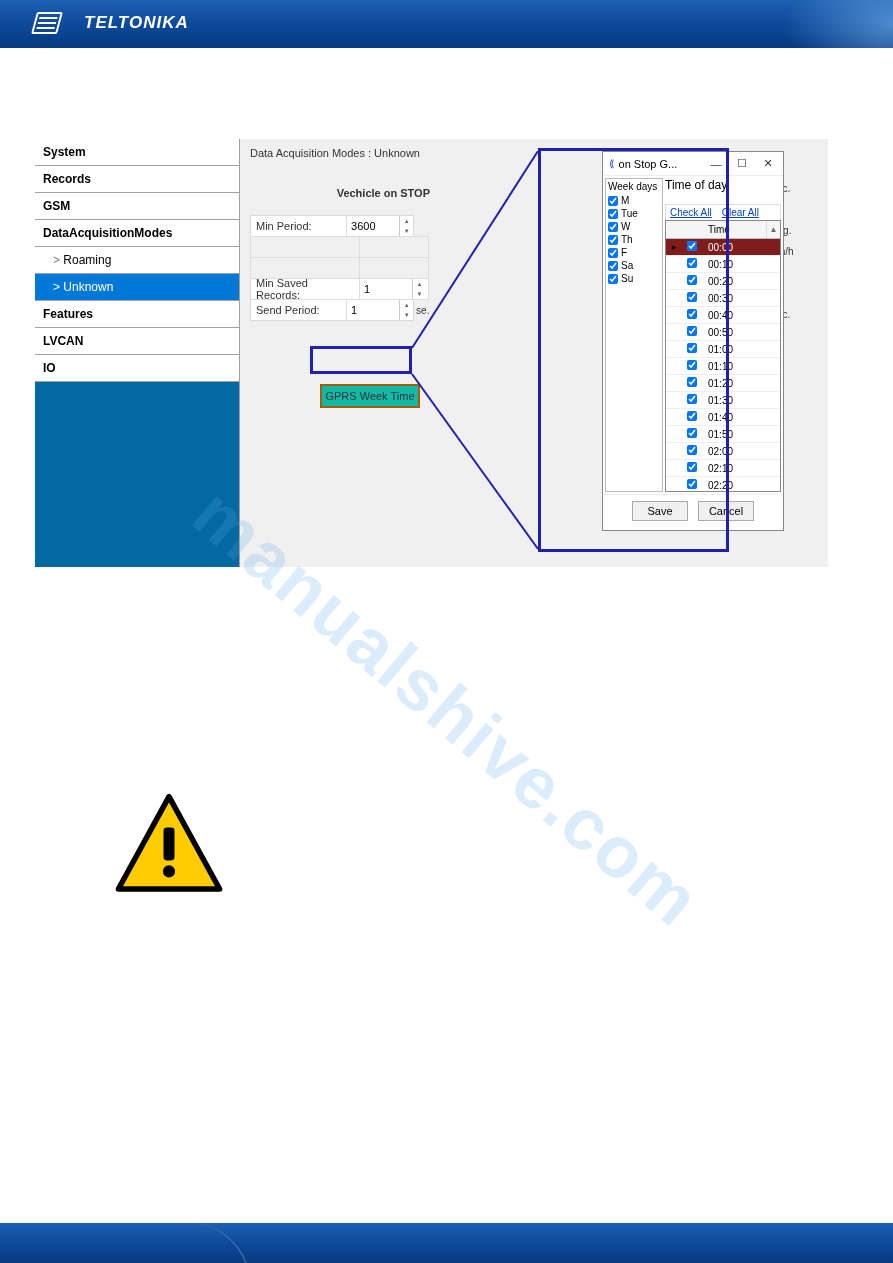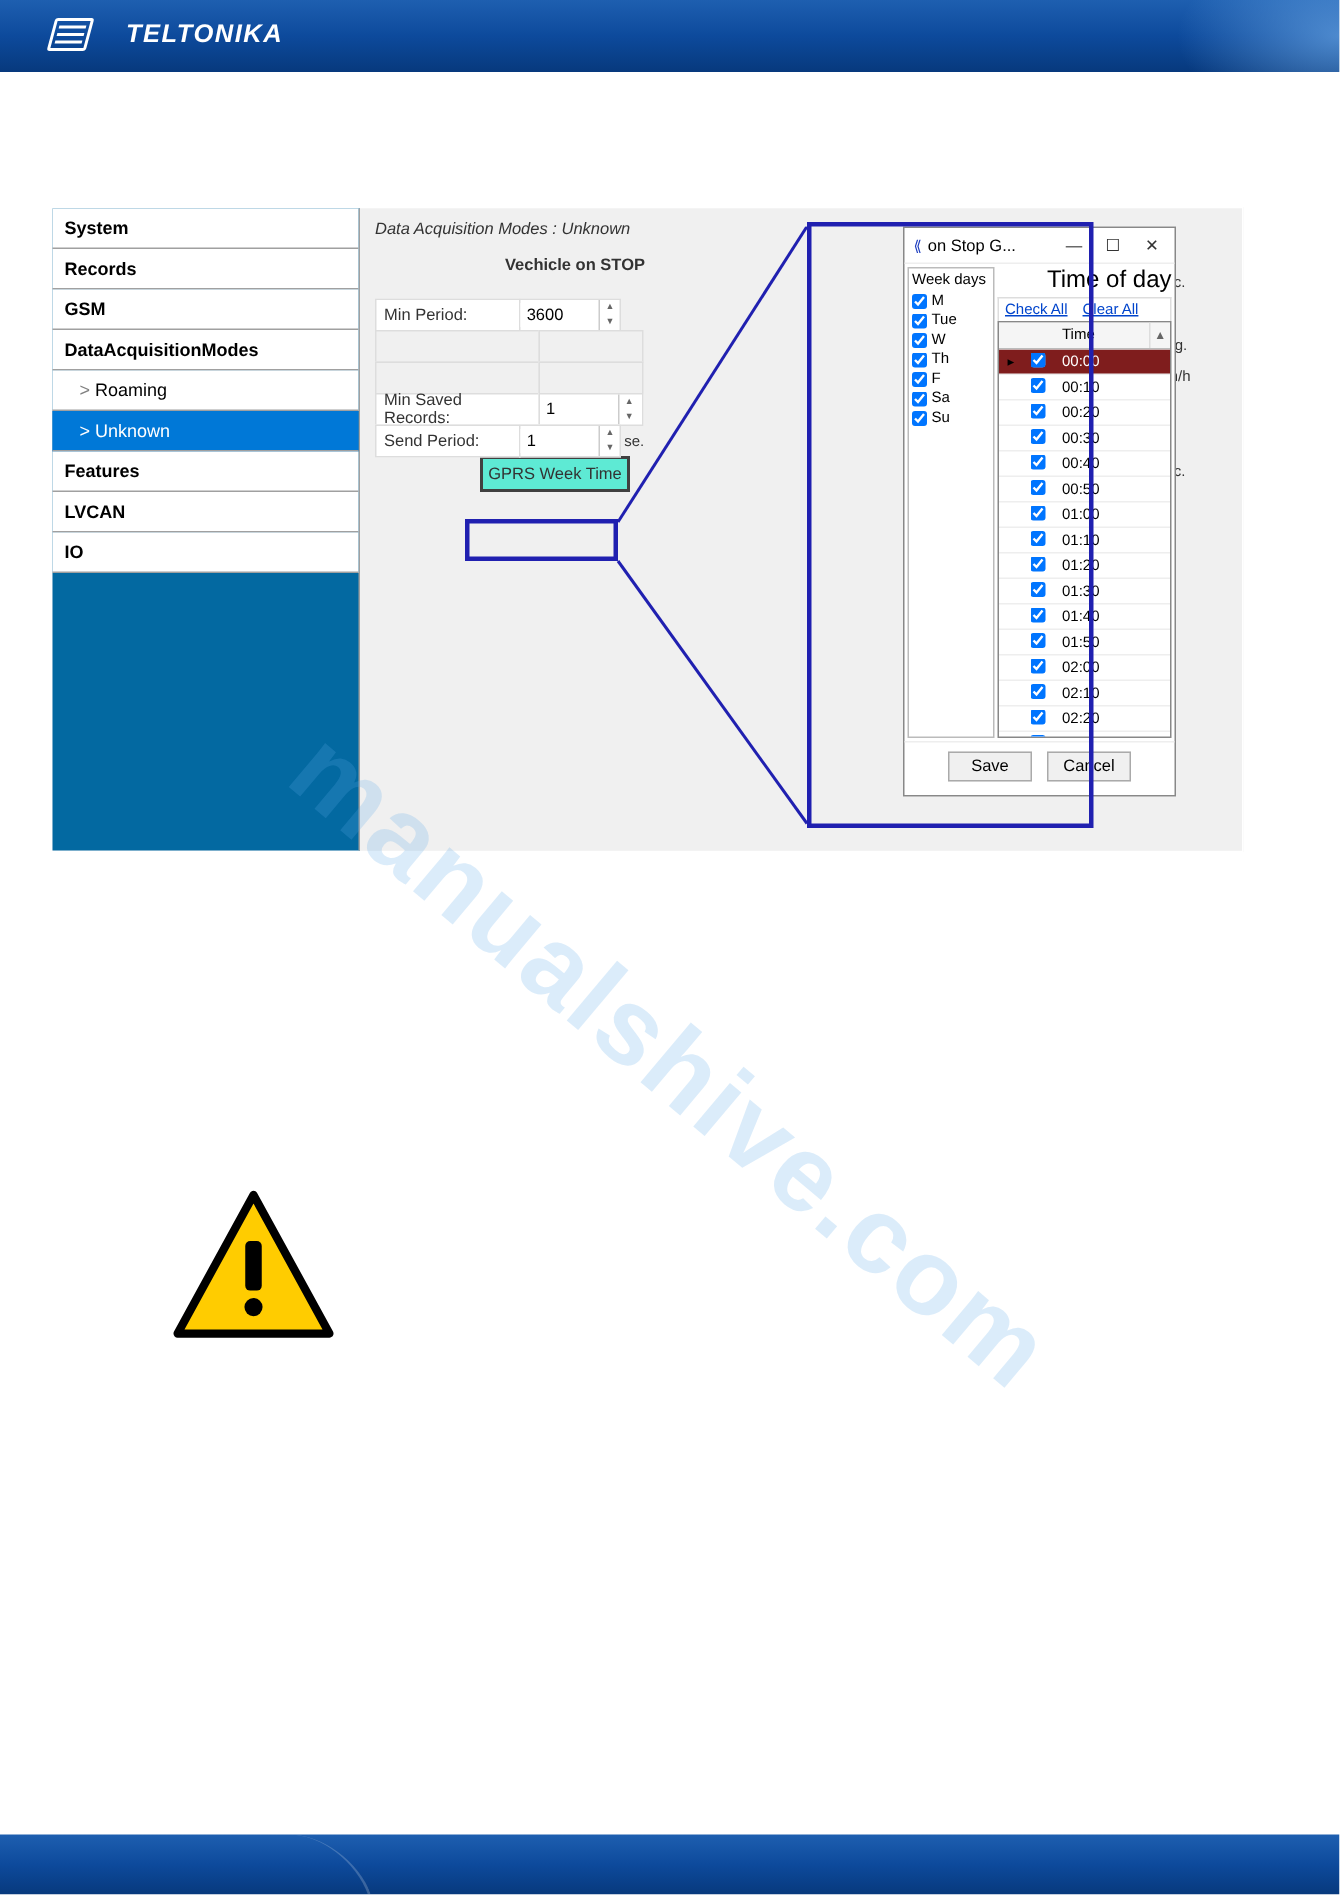--- a/index.html
+++ b/index.html
@@ -21,32 +21,32 @@
   .sidebar { position: absolute; left: 0; top: 0; width: 205px; height: 100%; background: #0369a1; border-right: 1px solid #a0a0a0; }
   .sidebar-item { border-bottom: 1px solid #a0a0a0; background: #fff; padding: 6px 8px; font-size: 12px; cursor: pointer; }
   .sidebar-item.section { font-weight: bold; }
   .sidebar-item.sub { padding-left: 18px; background: #fff; }
   .sidebar-item.sub::before { content: "> "; color: #808080; }
   .sidebar-item.active { background: #0078d7; color: #fff; }
   .sidebar-item.active::before { color: #fff; }
 
   
   .main-panel { position: absolute; left: 205px; right: 0; top: 0; bottom: 0; background: #f0f0f0; padding: 8px 10px; font-size: 11px; color: #333; }
-  .breadcrumb { margin-bottom: 12px; font-style: italic; }
+  .breadcrumb { margin-bottom: 28px; }
   .vehicle-title { text-align: right; margin-bottom: 16px; width: 180px; margin-left: 0; font-weight: bold; }
   .form-table { width: 180px; }
   .form-row-wrapper { display: flex; align-items: center; margin-bottom: -1px; }
   .form-label-box { width: 110px; padding: 3px 5px; border: 1px solid #ddd; background: #fff; height: 22px; display: flex; align-items: center; }
   .form-input-box { width: 70px; border: 1px solid #ddd; background: #fff; height: 22px; display: flex; align-items: center; position: relative; margin-left: -1px; }
   .form-input { border: none; width: 52px; padding: 2px 4px; font-size: 11px; outline: none; }
   .spinner-btns { width: 14px; height: 100%; border-left: 1px solid #ccc; display: flex; flex-direction: column; }
   .spinner-up, .spinner-down { flex: 1; display: flex; align-items: center; justify-content: center; font-size: 6px; color: #666; cursor: pointer; }
   .unit-suffix { width: 18px; font-size: 10px; padding-left: 2px; }
 
-  .gprs-button { margin-left: 70px; width: 100px; height: 24px; border: 2px solid #404040; background: #5eead4; font-size: 11px; cursor: pointer; display: flex; align-items: center; justify-content: center; }
+  .gprs-button { margin-top: 64px; margin-left: 70px; width: 100px; height: 24px; border: 2px solid #a16207; background: #14b8a6; font-size: 11px; cursor: pointer; display: flex; align-items: center; justify-content: center; }
 
   
   .units-column { position: absolute; right: 8px; top: 38px; width: 66px; display: flex; flex-direction: column; }
   .unit-row { height: 22px; display: flex; align-items: center; margin-bottom: -1px; }
   .unit-spin { width: 14px; height: 100%; border: 1px solid #ccc; display: flex; flex-direction: column; background: #fff; }
   .unit-label { padding-left: 4px; font-size: 10px; color: #333; }
   .unit-dropdown { width: 14px; height: 100%; border: 1px solid #ccc; background: #fff; display: flex; align-items: center; justify-content: center; font-size: 8px; color: #666; }
   .unit-row.gap { height: 22px; border: none; }
 
   
@@ -57,21 +57,21 @@
   .dlg-title { height: 24px; display: flex; align-items: center; padding: 0 6px; font-size: 11px; justify-content: space-between; border-bottom: 1px solid #eee; }
   .dlg-title-left { display: flex; align-items: center; gap: 4px; }
   .dlg-title-right { display: flex; align-items: center; gap: 8px; }
   .win-btn { width: 18px; height: 16px; display: flex; align-items: center; justify-content: center; font-size: 11px; cursor: pointer; color: #333; }
   .dlg-body { display: flex; height: 318px; }
   .weekdays-box { width: 58px; border: 1px solid #bbb; margin: 2px; padding: 2px; }
   .group-title { font-size: 10px; margin-bottom: 2px; }
   .day-row { display: flex; align-items: center; gap: 3px; font-size: 10px; padding: 1px 0; }
   .day-row input { width: 10px; height: 10px; }
   .timeofday-box { flex: 1; margin: 2px 2px 2px 0; display: flex; flex-direction: column; }
-  .timeofday-header { font-size: 16px; margin-bottom: 2px; text-align: right; }
+  .timeofday-header { font-size: 12px; margin-bottom: 12px; }
   .links-row { font-size: 10px; display: flex; gap: 10px; padding: 2px 4px; border: 1px solid #ddd; border-bottom: none; }
   .links-row a { color: #0044cc; text-decoration: underline; cursor: pointer; }
   .time-grid { flex: 1; border: 1px solid #888; overflow: hidden; display: flex; flex-direction: column; }
   .time-grid-header { height: 18px; background: #f5f5f5; border-bottom: 1px solid #bbb; display: flex; font-size: 10px; }
   .col-marker { width: 16px; }
   .col-check { width: 20px; }
   .col-time { flex: 1; padding-left: 6px; display: flex; align-items: center; }
   .col-scroll { width: 14px; display: flex; align-items: center; justify-content: center; font-size: 8px; color: #666; border-left: 1px solid #ddd; }
   .time-grid-body { flex: 1; overflow: hidden; position: relative; }
   .time-item { height: 17px; display: flex; align-items: center; font-size: 10px; border-bottom: 1px solid #eee; }

